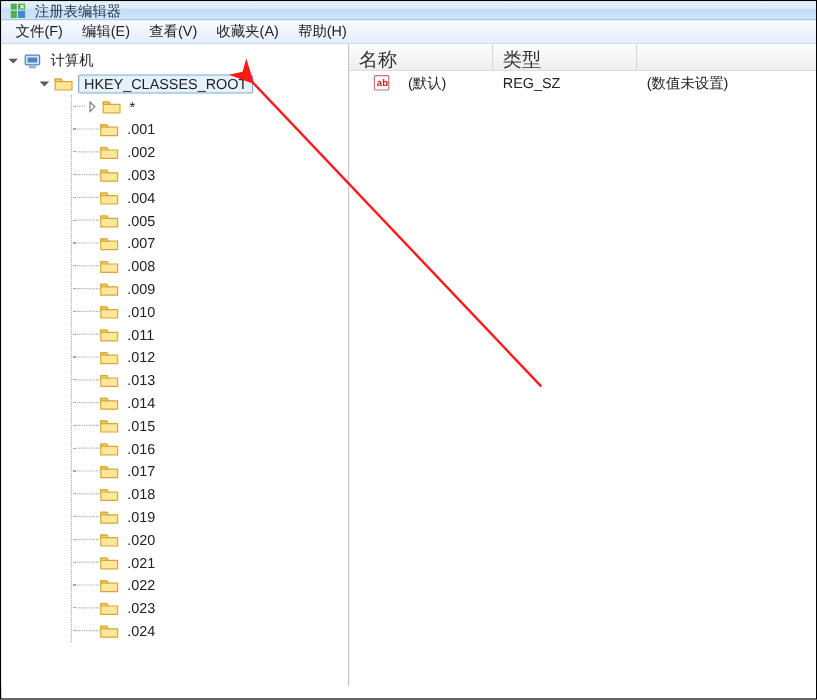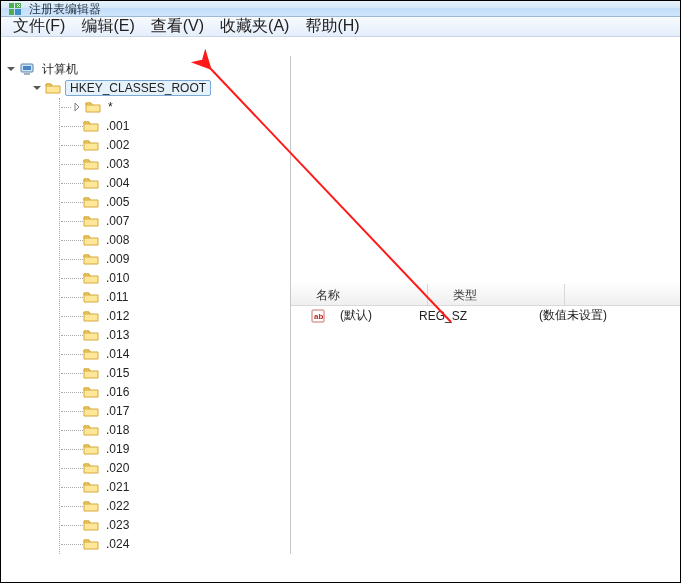--- a/index.html
+++ b/index.html
@@ -35,27 +35,26 @@
     background: linear-gradient(to bottom, #f7fbff 0%, #e5eefb 100%);
     border-bottom: 1px solid #c8d6e8;
     display: flex;
     align-items: center;
     padding: 0 4px;
   }
   .menu-item {
     padding: 1px 8px;
     color: #222;
     cursor: default;
-    font-size: 16px;
+    font-size: 12px;
   }
   .content {
     display: flex;
     height: calc(583px - 26px - 20px - 2px);
     position: relative;
-    align-items: center;
   }
   .tree-pane {
     width: 290px;
     border-right: 1px solid #c8c8c8;
     overflow: hidden;
     background: #fff;
     position: relative;
     padding-top: 4px;
   }
   .list-pane {
@@ -67,22 +66,21 @@
   .list-header {
     display: flex;
     height: 22px;
     border-bottom: 1px solid #d9d9d9;
     background: linear-gradient(to bottom, #fdfdfd, #efefef);
   }
   .list-header .col {
     padding: 3px 8px;
     border-right: 1px solid #d9d9d9;
     color: #333;
-    font-size: 12px;
-    margin-left: 17px;
+    font-size: 16px;
   }
   .col-name { width: 120px; }
   .col-type { width: 120px; }
   .col-data { flex: 1; }
   .list-body { flex: 1; }
   .list-row {
     display: flex;
     height: 20px;
     align-items: center;
   }

